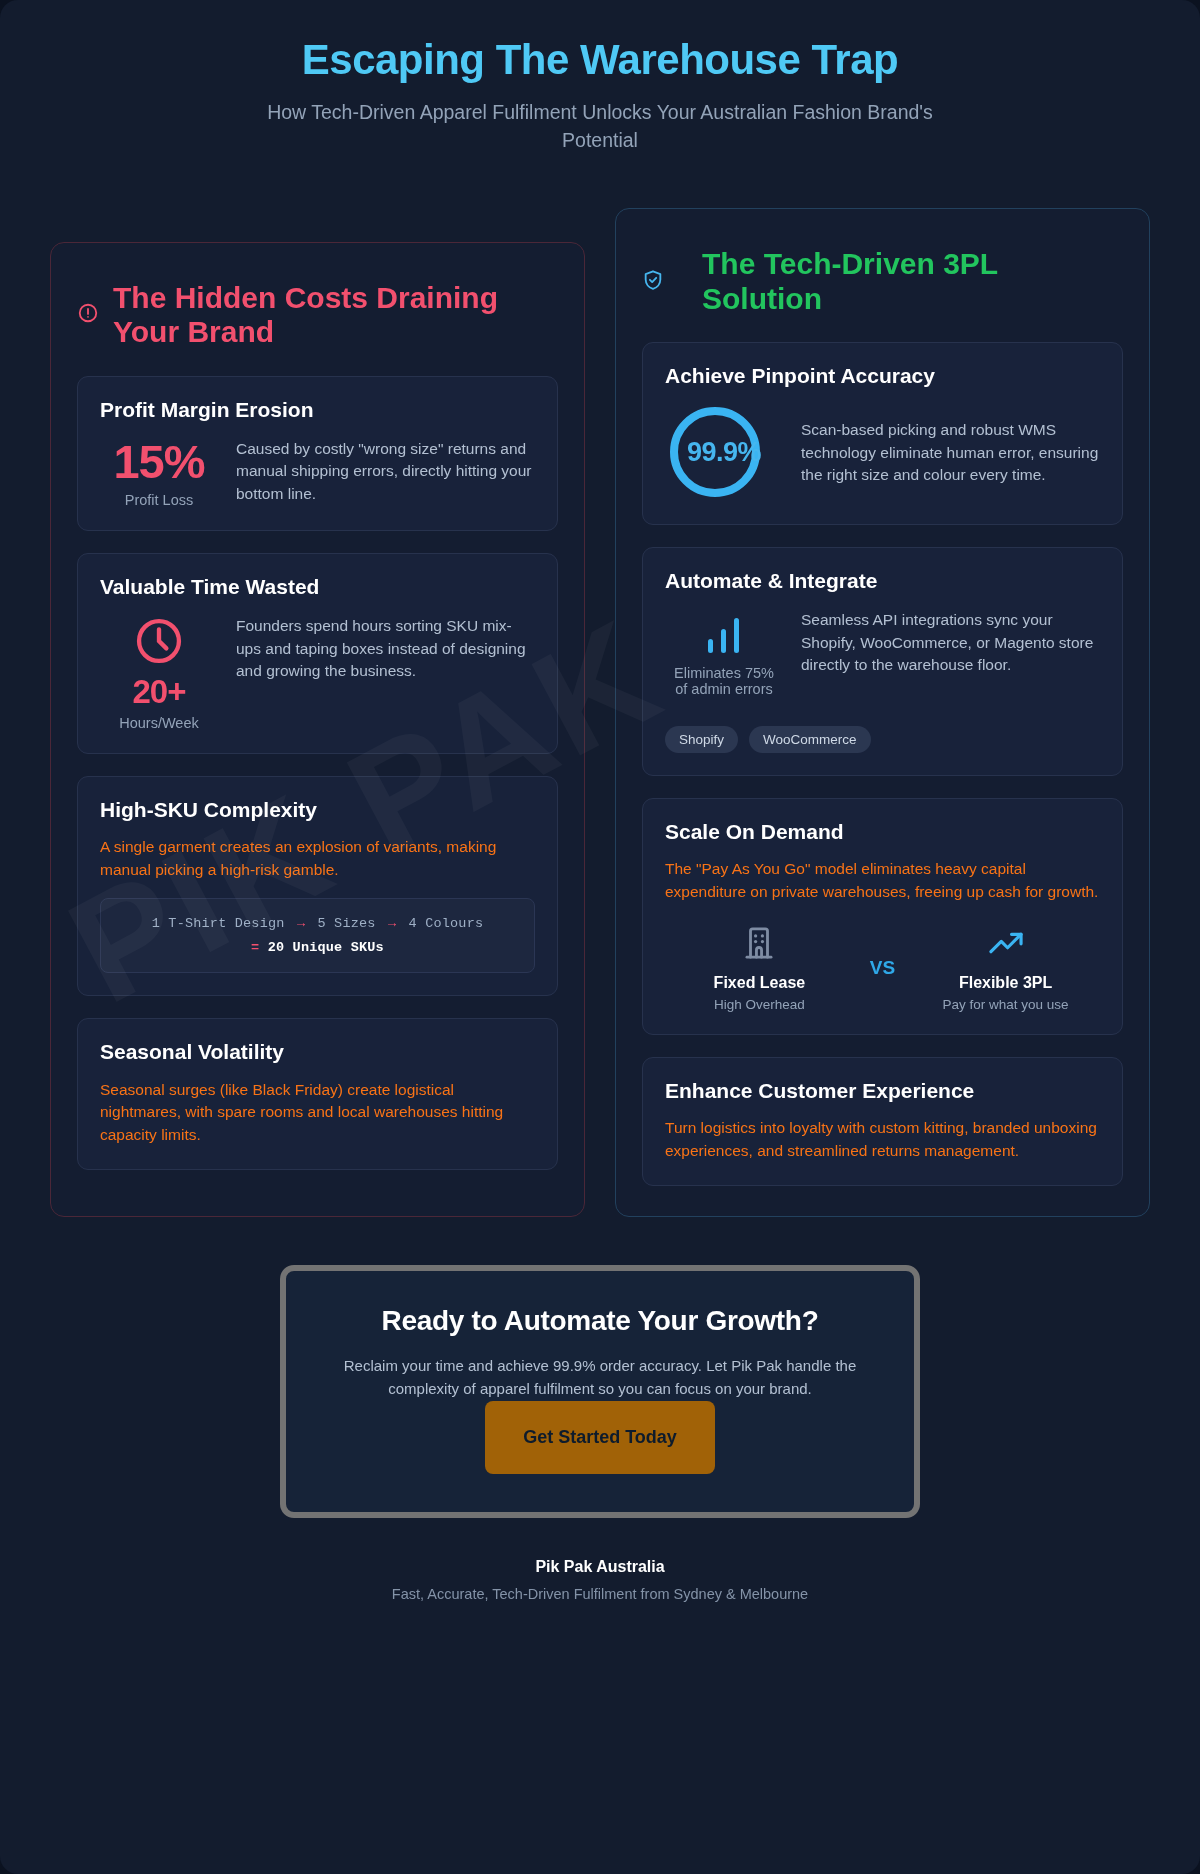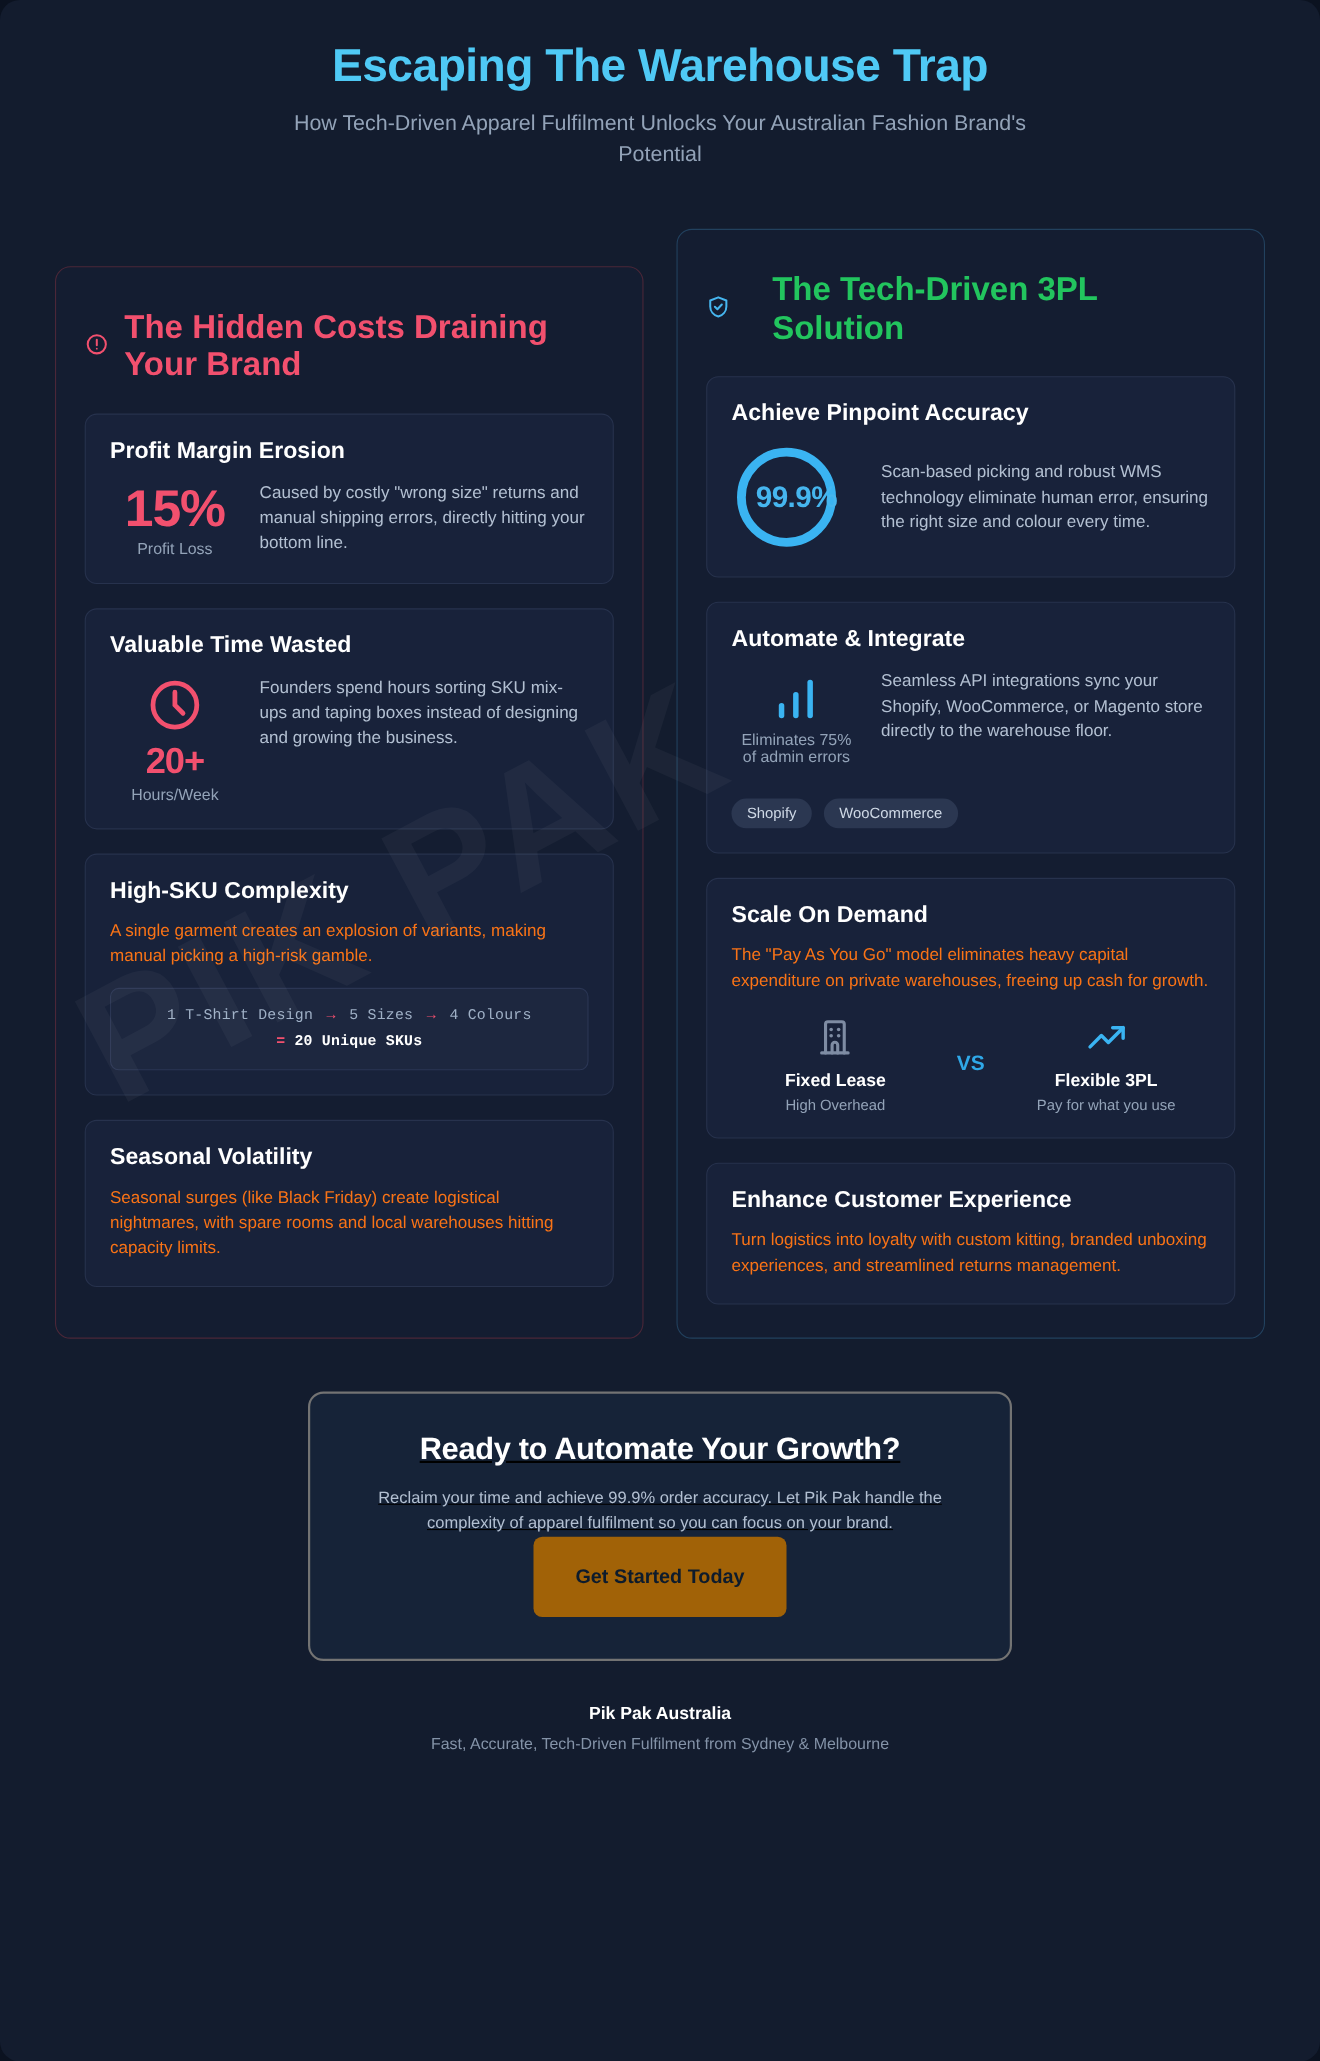--- a/index.html
+++ b/index.html
@@ -190,26 +190,25 @@
     font-weight: 700;
     color: #2fa8e8;
     flex: 0 0 auto;
     padding: 0 6px;
   }
 
   
   .cta-wrap { padding: 48px 50px 0; display: flex; justify-content: center; }
   .cta {
     width: 640px;
-    border: 2px solid #737373;
+    border: 6px solid #737373;
     border-radius: 14px;
     background: #162338;
     padding: 34px 40px 38px;
     text-align: center;
-    text-decoration: underline;
   }
   .cta h2 {
     font-size: 28px;
     font-weight: 700;
     color: #ffffff;
     letter-spacing: -0.3px;
   }
   .cta p {
     margin: 18px auto 0;
     max-width: 530px;

